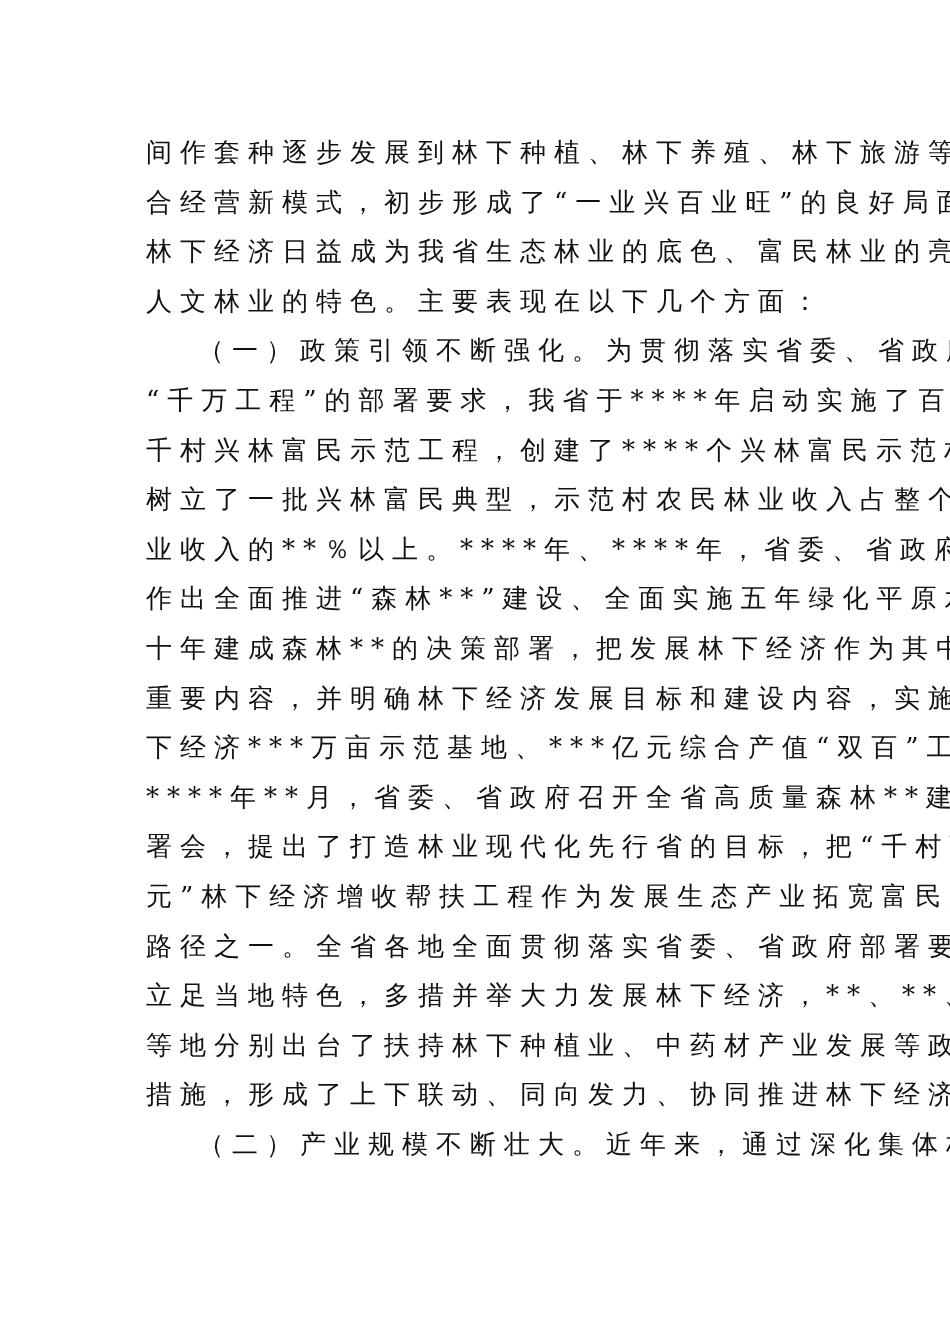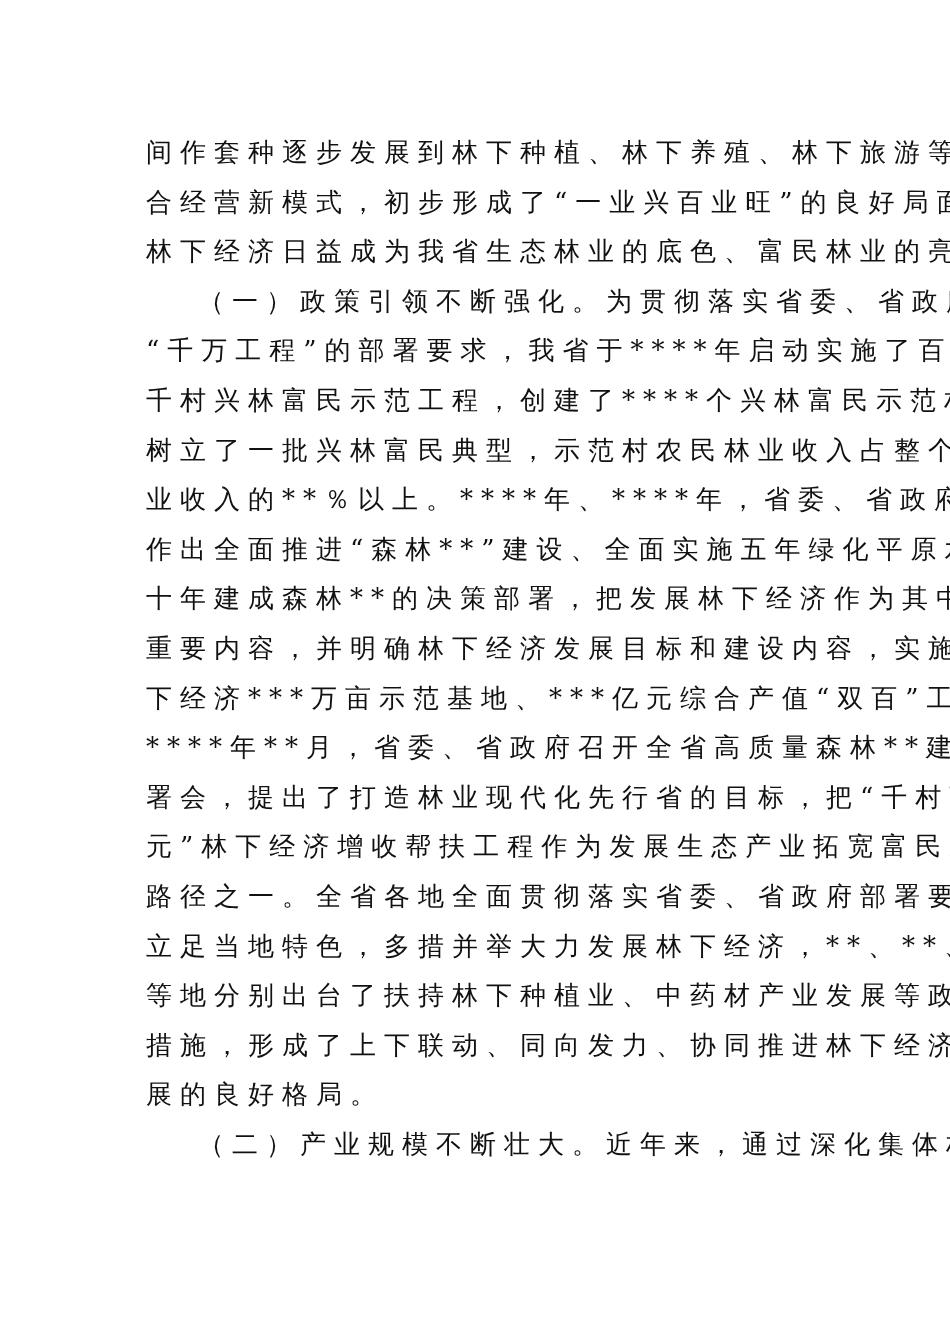--- a/index.html
+++ b/index.html
@@ -35,39 +35,39 @@
   </style>
 </head>
 <body>
 
 <div class="page">
 
   <div>
     <span class="line">间作套种逐步发展到林下种植、林下养殖、林下旅游等复</span>
     <span class="line">合经营新模式，初步形成了“一业兴百业旺”的良好局面</span>
     <span class="line">林下经济日益成为我省生态林业的底色、富民林业的亮色</span>
+    <span class="line">人文林业的特色。主要表现在以下几个方面：</span>
   </div>
 
   <div>
     <span class="line indent">（一）政策引领不断强化。为贯彻落实省委、省政府</span>
     <span class="line">“千万工程”的部署要求，我省于****年启动实施了百乡</span>
     <span class="line">千村兴林富民示范工程，创建了****个兴林富民示范村，</span>
     <span class="line">树立了一批兴林富民典型，示范村农民林业收入占整个农</span>
     <span class="line">业收入的**％以上。****年、****年，省委、省政府先后</span>
     <span class="line">作出全面推进“森林**”建设、全面实施五年绿化平原水乡</span>
     <span class="line">十年建成森林**的决策部署，把发展林下经济作为其中的</span>
     <span class="line">重要内容，并明确林下经济发展目标和建设内容，实施林</span>
     <span class="line">下经济***万亩示范基地、***亿元综合产值“双百”工程。</span>
     <span class="line">****年**月，省委、省政府召开全省高质量森林**建设部</span>
     <span class="line">署会，提出了打造林业现代化先行省的目标，把“千村万</span>
     <span class="line">元”林下经济增收帮扶工程作为发展生态产业拓宽富民新</span>
     <span class="line">路径之一。全省各地全面贯彻落实省委、省政府部署要求</span>
     <span class="line">立足当地特色，多措并举大力发展林下经济，**、**、**</span>
     <span class="line">等地分别出台了扶持林下种植业、中药材产业发展等政策</span>
     <span class="line">措施，形成了上下联动、同向发力、协同推进林下经济发</span>
-    <span class="line">展的良好格局。</span>
   </div>
 
   <div>
     <span class="line indent">（二）产业规模不断壮大。近年来，通过深化集体林权</span>
   </div>
 
 </div>
 
 </body></html>

